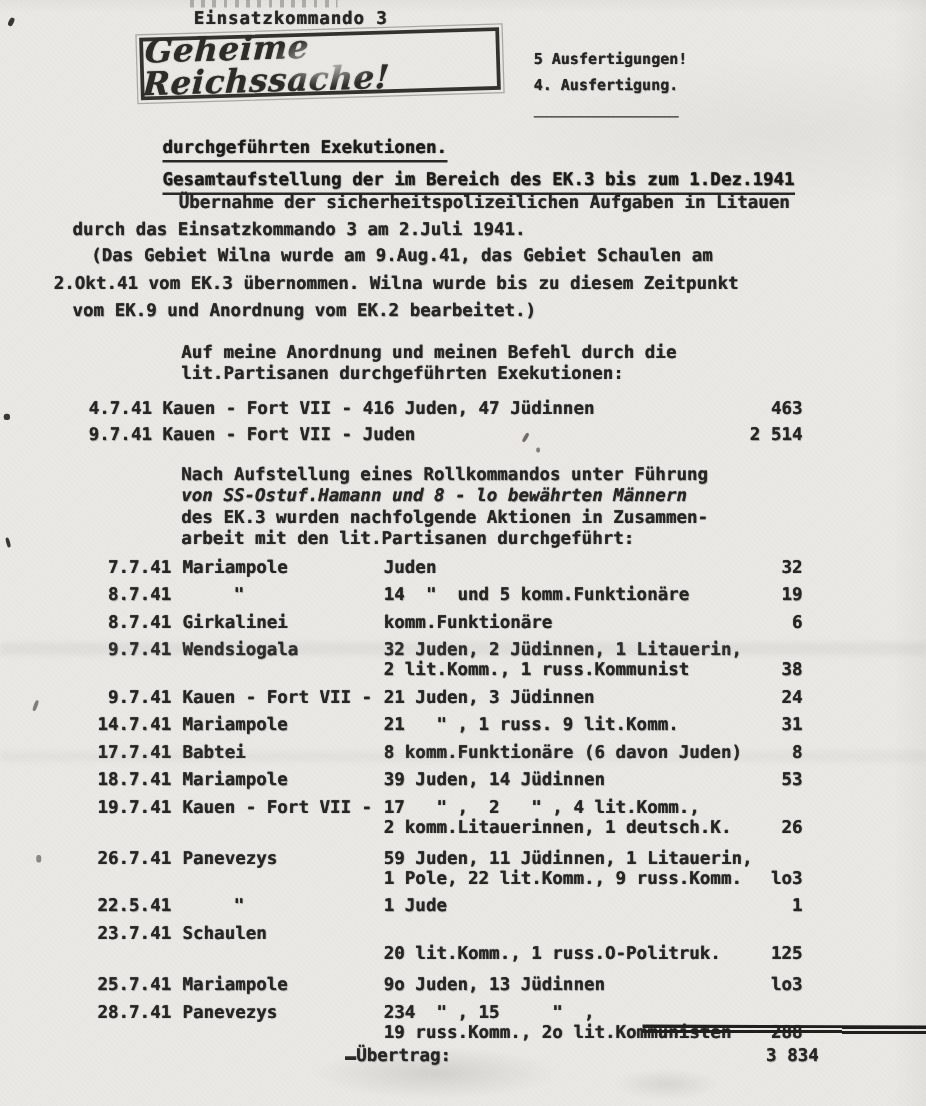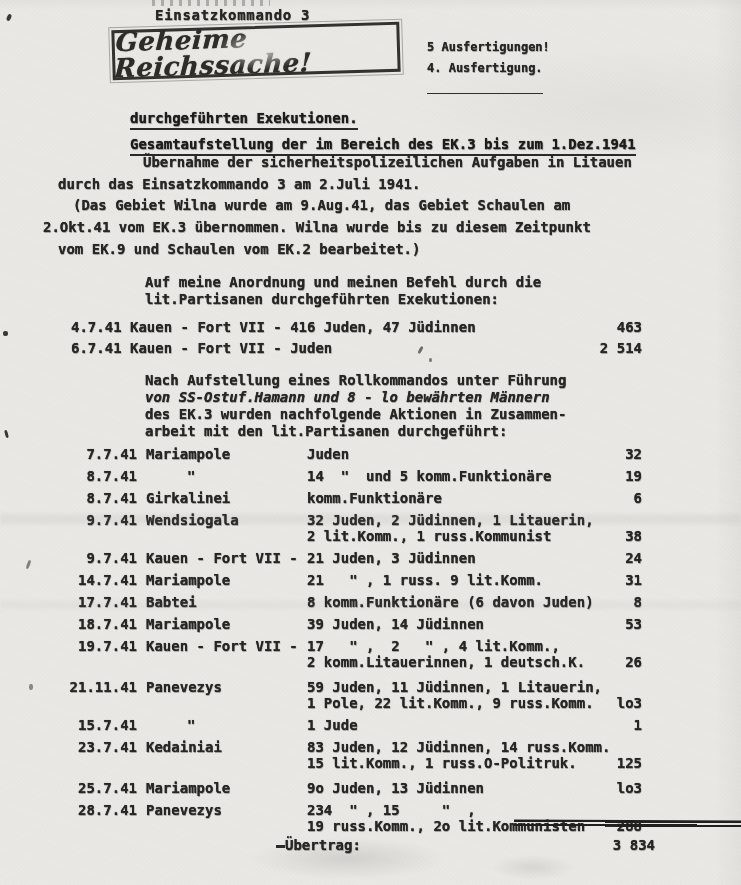--- a/index.html
+++ b/index.html
@@ -77,29 +77,29 @@
 <div class="line small" style="left:427px;top:62px;"><span class="copy-u">4. Ausfertigung.</span></div>
 
 <div class="line" style="left:130px;top:93px;margin-top:44px;"><span class="title-u">Gesamtaufstellung der im Bereich des EK.3 bis zum 1.Dez.1941</span></div>
 <div class="line" style="left:130px;top:111px;"><span class="title-u">durchgeführten Exekutionen.</span></div>
 
 <div class="line" style="left:143px;top:155px;">Übernahme der sicherheitspolizeilichen Aufgaben in Litauen</div>
 <div class="line" style="left:58px;top:177px;">durch das Einsatzkommando 3 am 2.Juli 1941.</div>
 
 <div class="line" style="left:73px;top:198px;">(Das Gebiet Wilna wurde am 9.Aug.41, das Gebiet Schaulen am</div>
 <div class="line" style="left:43px;top:220px;text-align:center;">2.Okt.41 vom EK.3 übernommen. Wilna wurde bis zu diesem Zeitpunkt</div>
-<div class="line" style="left:58px;top:242px;">vom EK.9 und Schaulen vom EK.2 bearbeitet.)</div>
+<div class="line" style="left:58px;top:242px;">vom EK.9 und Anordnung vom EK.2 bearbeitet.)</div>
 
 <div class="line" style="left:145px;top:275px;">Auf meine Anordnung und meinen Befehl durch die</div>
 <div class="line" style="left:145px;top:292px;">lit.Partisanen durchgeführten Exekutionen:</div>
 
 <div id="initial-rows">
     <span class="line " style="left: 71px; top: 320px;">4.7.41 Kauen - Fort VII - 416 Juden, 47 Jüdinnen</span>
     <span class="line c-count" style="top: 320px;">463</span>
-    <span class="line " style="left: 71px; top: 341px;">6.7.41 Kauen - Fort VII - Juden</span>
+    <span class="line " style="left: 71px; top: 341px;">9.7.41 Kauen - Fort VII - Juden</span>
     <span class="line c-count" style="top: 341px;">2 514</span>
   </div>
 
 <div class="line" style="left:145px;top:373px;">Nach Aufstellung eines Rollkommandos unter Führung</div>
 <div class="line" style="left:145px;top:390px;font-style:italic;">von SS-Ostuf.Hamann und 8 - lo bewährten Männern</div>
 <div class="line" style="left:145px;top:407px;">des EK.3 wurden nachfolgende Aktionen in Zusammen-</div>
 <div class="line" style="left:145px;top:424px;">arbeit mit den lit.Partisanen durchgeführt:</div>
 
 <div id="table-rows">
     <div class="row" style="top: 447px;">
@@ -152,37 +152,36 @@
       <span class="line c-count" style="top: 0px;">53</span>
     </div>
     <div class="row" style="top: 639px;">
       <span class="line c-date" style="top: 0px;">19.7.41</span>
       <span class="line c-place" style="top: 0px;">Kauen - Fort VII -</span>
       <span class="line c-desc" style="top: 0px;">17   " ,  2   " , 4 lit.Komm.,</span>
       <span class="line c-desc" style="top: 15.5px; text-align: center;">2 komm.Litauerinnen, 1 deutsch.K.</span>
       <span class="line c-count" style="top: 15.5px;">26</span>
     </div>
     <div class="row" style="top: 680px;">
-      <span class="line c-date" style="top: 0px;">21.11.41</span>
+      <span class="line c-date" style="top: 0px;">26.7.41</span>
       <span class="line c-place" style="top: 0px;">Panevezys</span>
       <span class="line c-desc" style="top: 0px;">59 Juden, 11 Jüdinnen, 1 Litauerin,</span>
       <span class="line c-desc" style="top: 15.5px;">1 Pole, 22 lit.Komm., 9 russ.Komm.</span>
       <span class="line c-count" style="top: 15.5px;">lo3</span>
     </div>
     <div class="row" style="top: 718px;">
-      <span class="line c-date" style="top: 0px;">15.7.41</span>
+      <span class="line c-date" style="top: 0px;">22.5.41</span>
       <span class="line c-place ditto" style="top: 0px;">"</span>
       <span class="line c-desc" style="top: 0px;">1 Jude</span>
       <span class="line c-count" style="top: 0px;">1</span>
     </div>
     <div class="row" style="top: 740px;">
       <span class="line c-date" style="top: 0px;">23.7.41</span>
-      <span class="line c-place" style="top: 0px;">Kedainiai</span>
-      <span class="line c-desc" style="top: 0px;">83 Juden, 12 Jüdinnen, 14 russ.Komm.</span>
-      <span class="line c-desc" style="top: 15.5px;">15 lit.Komm., 1 russ.O-Politruk.</span>
+      <span class="line c-place" style="top: 0px;">Schaulen</span>
+      <span class="line c-desc" style="top: 15.5px;">20 lit.Komm., 1 russ.O-Politruk.</span>
       <span class="line c-count" style="top: 15.5px;">125</span>
     </div>
     <div class="row" style="top: 781px;">
       <span class="line c-date" style="top: 0px;">25.7.41</span>
       <span class="line c-place" style="top: 0px;">Mariampole</span>
       <span class="line c-desc" style="top: 0px;">9o Juden, 13 Jüdinnen</span>
       <span class="line c-count" style="top: 0px;">lo3</span>
     </div>
     <div class="row" style="top: 803px;">
       <span class="line c-date" style="top: 0px;">28.7.41</span>

